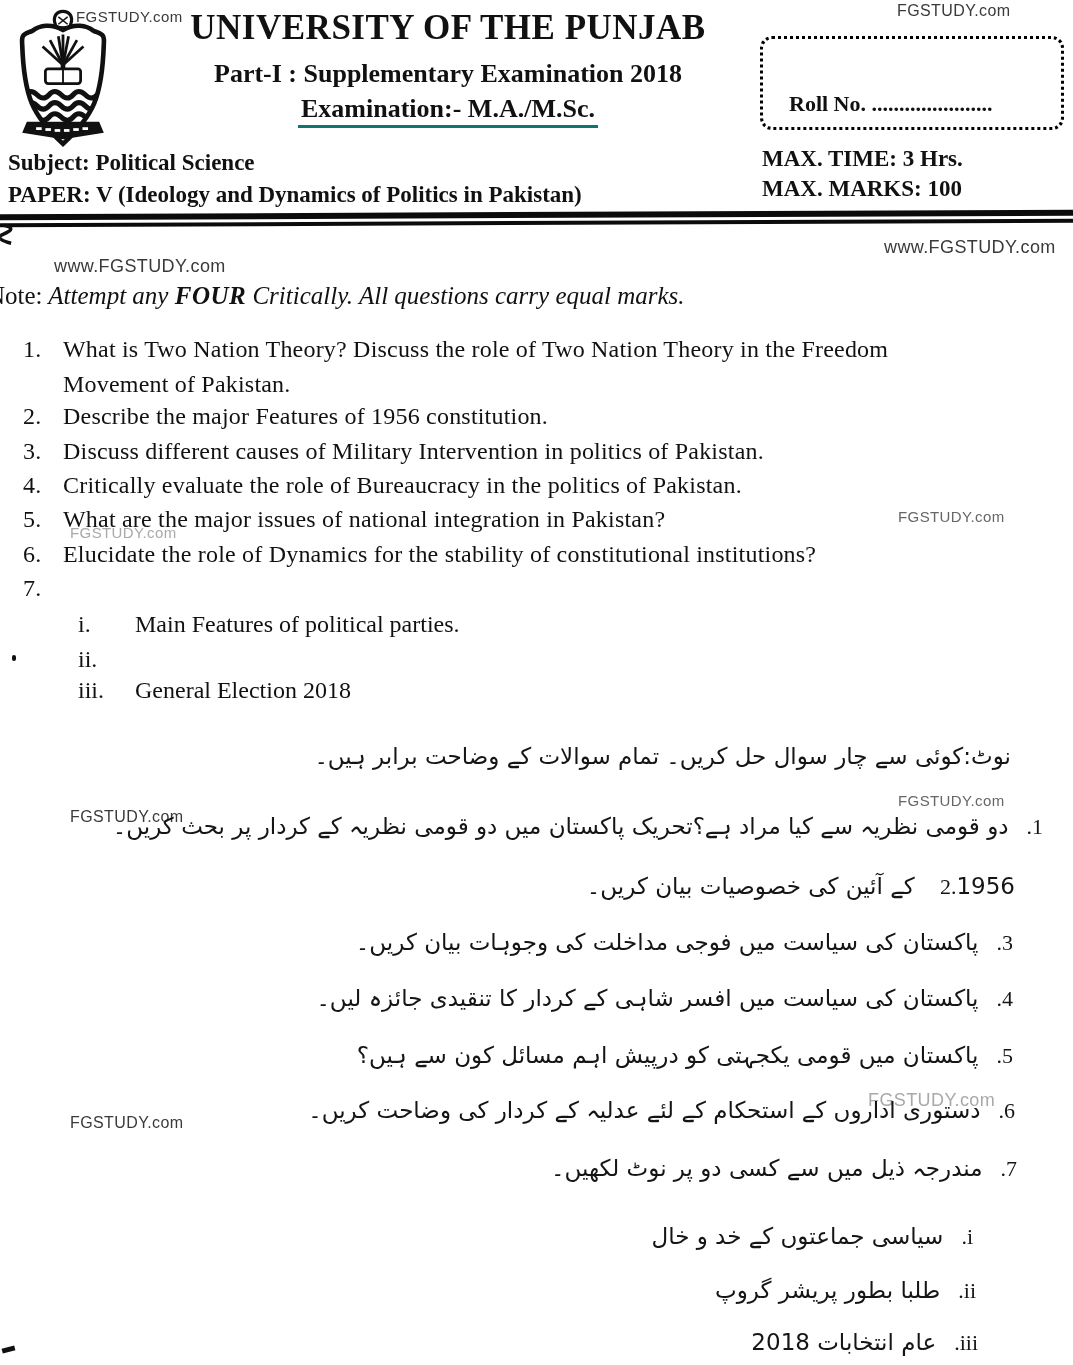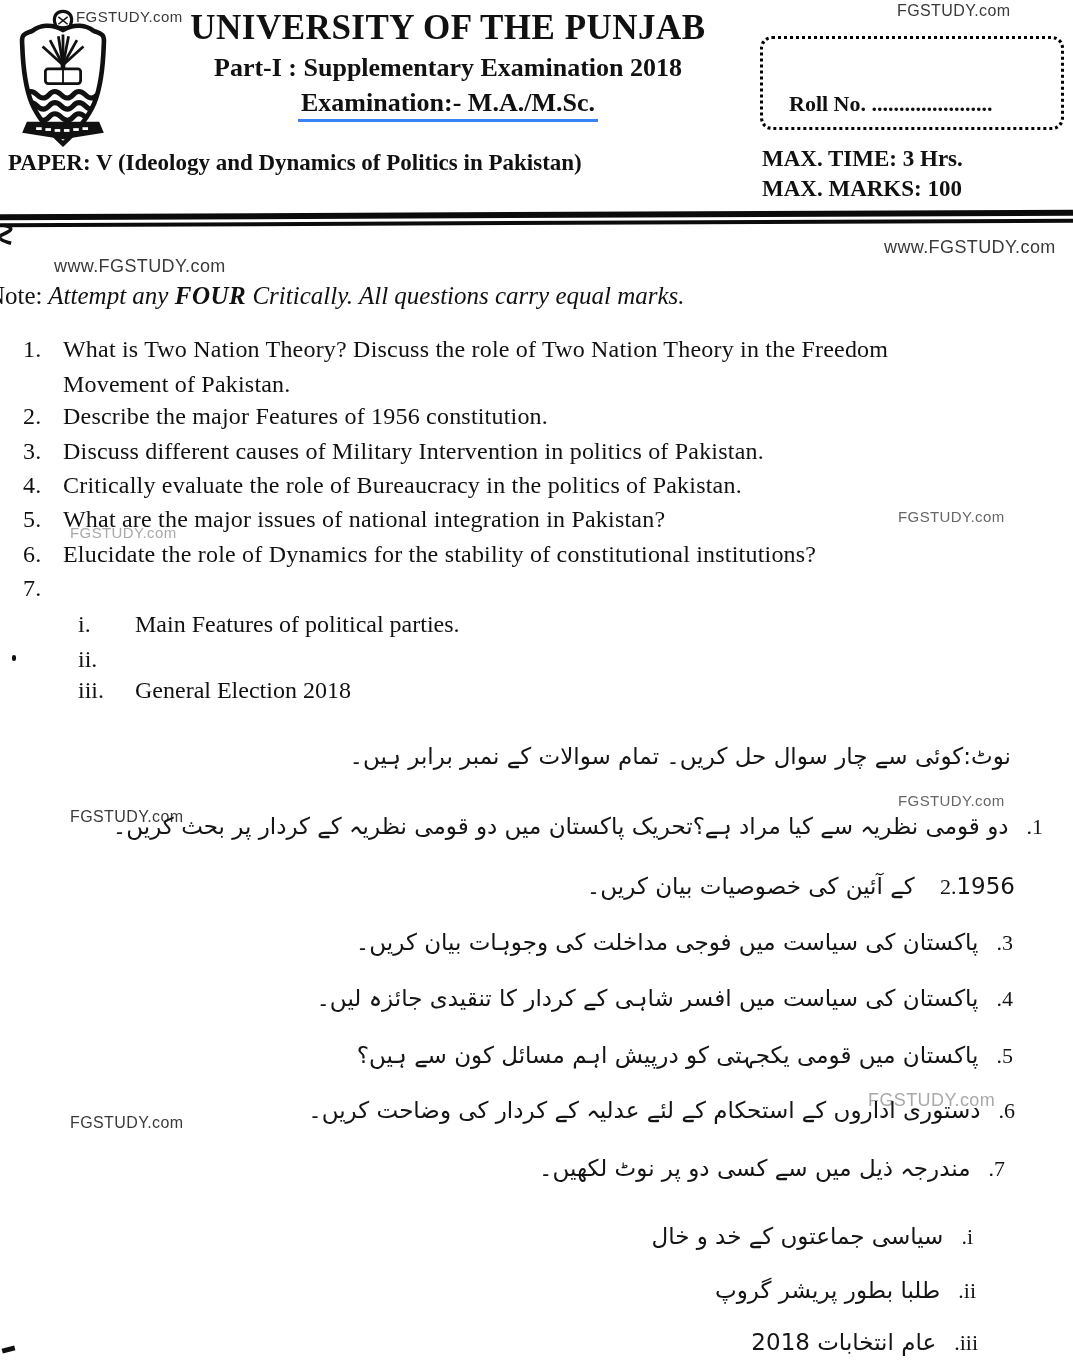--- a/index.html
+++ b/index.html
@@ -13,23 +13,23 @@
 
   
   .wm{position:absolute;font-family:"Liberation Sans",sans-serif;color:#3a3a3a;letter-spacing:.4px;white-space:nowrap}
   .wm.f14{font-size:18px}.wm.f15{font-size:15px}.wm.f16{font-size:16px}
   .wm.faint{color:#a9a9a9}
   .wm.dim{color:#666}
 
   
   #hdr-center{position:absolute;left:140px;top:6px;width:616px;text-align:center}
   .h-univ{font-size:35px;font-weight:bold;letter-spacing:.5px;line-height:44px;white-space:nowrap}
-  .h-part{font-size:26px;font-weight:bold;line-height:33px;margin-top:1px}
+  .h-part{font-size:26px;font-weight:bold;line-height:33px;margin-top:7px}
   .h-exam{font-size:26px;font-weight:bold;line-height:33px;margin-top:2px}
-  .h-exam .ul{border-bottom:3px solid #3b82f6;padding:0 3px 2px}
+  .h-exam .ul{border-bottom:3px solid #0f766e;padding:0 3px 2px}
   #subj-block{position:absolute;left:8px;top:147px;font-size:23px;font-weight:bold;line-height:32px;white-space:nowrap}
   #max-block{position:absolute;left:762px;top:144px;font-size:23px;font-weight:bold;line-height:30px;white-space:nowrap}
   #roll-box{position:absolute;left:760px;top:36px;width:298px;height:88px;border:3px dotted #000;border-radius:12px}
   #roll-label{position:absolute;left:26px;bottom:10px;font-size:22px;font-weight:bold;white-space:nowrap}
 
   
   #rule{position:absolute;left:0;top:212px;width:1073px;transform:rotate(-.25deg)}
   #rule .r1{height:6px;background:#0b0b0b}
   #rule .r2{height:4px;background:#0b0b0b;margin-top:3px}
 
@@ -113,20 +113,21 @@
   <div class="h-univ">UNIVERSITY OF THE PUNJAB</div>
   <div class="h-part">Part-I : Supplementary Examination 2018</div>
   <div class="h-exam"><span class="ul">Examination:- M.A./M.Sc.</span></div>
 </div>
 
 <div id="roll-box">
   <div id="roll-label">Roll No. ......................</div>
 </div>
 
 <div id="subj-block">
+  <div>Subject: Political Science</div>
   <div>PAPER: V (Ideology and Dynamics of Politics in Pakistan)</div>
 </div>
 
 <div id="max-block">
   <div>MAX. TIME: 3 Hrs.</div>
   <div>MAX. MARKS: 100</div>
 </div>
 
 <div id="rule">
   <div class="r1"></div>
@@ -167,42 +168,42 @@
   <span class="snum">i.</span><span>Main Features of political parties.</span>
 </div>
 <div class="srow" style="top:642px">
   <span class="snum">ii.</span>
 </div>
 <div class="srow" style="top:673px">
   <span class="snum">iii.</span><span>General Election 2018</span>
 </div>
 
 <div class="urow" style="top:736px;right:62px">
-  <span class="utext">نوٹ:کوئی سے چار سوال حل کریں۔ تمام سوالات کے نمبر برابر ہیں۔</span>
+  <span class="utext">نوٹ:کوئی سے چار سوال حل کریں۔ تمام سوالات کے وضاحت برابر ہیں۔</span>
 </div>
 
 <div class="urow" style="top:806px;right:30px">
   <span class="unum">1.</span><span class="utext">دو قومی نظریہ سے کیا مراد ہے؟تحریک پاکستان میں دو قومی نظریہ کے کردار پر بحث کریں۔</span>
 </div>
 <div class="urow" style="top:866px;right:58px">
   <span class="unum">2.</span><span class="utext">1956 کے آئین کی خصوصیات بیان کریں۔</span>
 </div>
 <div class="urow" style="top:922px;right:60px">
   <span class="unum">3.</span><span class="utext">پاکستان کی سیاست میں فوجی مداخلت کی وجوہات بیان کریں۔</span>
 </div>
 <div class="urow" style="top:978px;right:60px">
   <span class="unum">4.</span><span class="utext">پاکستان کی سیاست میں افسر شاہی کے کردار کا تنقیدی جائزہ لیں۔</span>
 </div>
 <div class="urow" style="top:1035px;right:60px">
   <span class="unum">5.</span><span class="utext">پاکستان میں قومی یکجہتی کو درپیش اہم مسائل کون سے ہیں؟</span>
 </div>
 <div class="urow" style="top:1090px;right:58px">
   <span class="unum">6.</span><span class="utext">دستوری اداروں کے استحکام کے لئے عدلیہ کے کردار کی وضاحت کریں۔</span>
 </div>
-<div class="urow" style="top:1148px;right:68px">
+<div class="urow" style="top:1148px;right:56px">
   <span class="unum">7.</span><span class="utext">مندرجہ ذیل میں سے کسی دو پر نوٹ لکھیں۔</span>
 </div>
 
 <div class="urow" style="top:1216px;right:100px">
   <span class="unum">i.</span><span class="utext">سیاسی جماعتوں کے خد و خال</span>
 </div>
 <div class="urow" style="top:1270px;right:97px">
   <span class="unum">ii.</span><span class="utext">طلبا بطور پریشر گروپ</span>
 </div>
 <div class="urow" style="top:1322px;right:95px">

